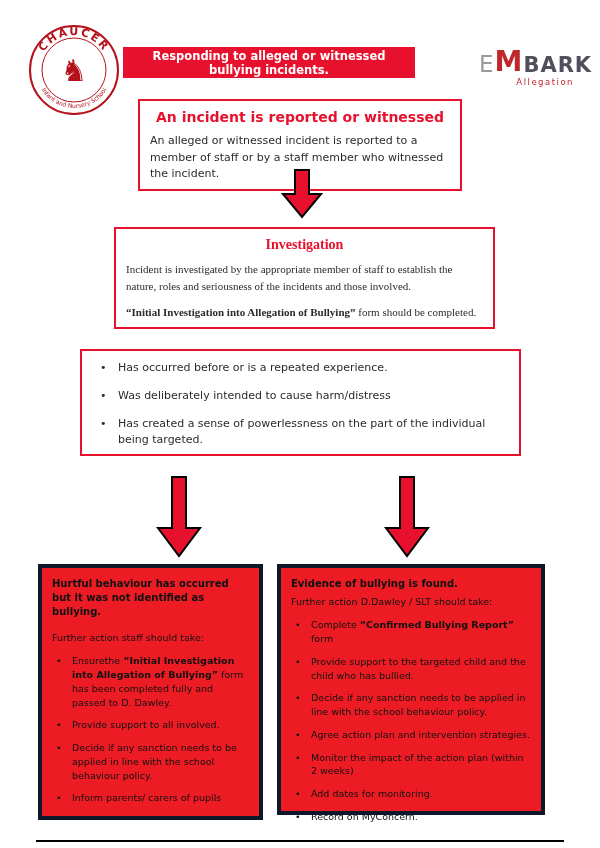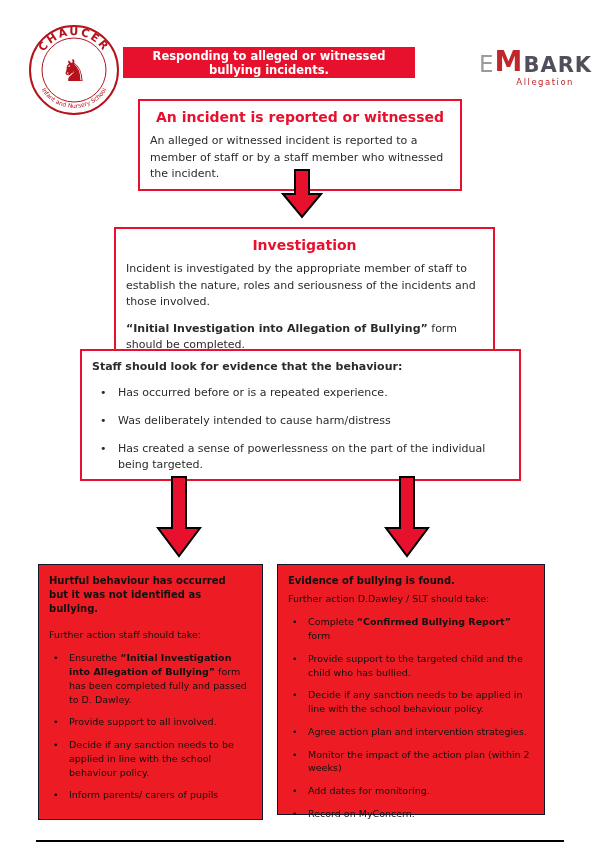--- a/index.html
+++ b/index.html
@@ -43,39 +43,39 @@
     position:absolute;background:#fff;border:2px solid var(--red);
     padding:6px 10px;
   }
   .box-title-red{color:var(--red);font-weight:bold;text-align:center;font-size:14px;margin:2px 0 8px;}
   .box-body{font-size:11px;line-height:1.5;color:var(--ink);}
   .box-body p{margin:0 0 10px;}
   .box-body p:last-child{margin-bottom:0;}
   .bold-black{font-weight:bold;}
 
   .box-reported{left:138px;top:99px;width:324px;min-height:64px;}
-  .box-investigation{left:114px;top:227px;width:381px;min-height:91px;}
+  .box-investigation{left:114px;top:227px;width:381px;min-height:91px;font-family:Liberation Serif, serif;}
   .box-evidence{left:80px;top:349px;width:441px;min-height:105px;padding-top:9px;}
   .evidence-title{font-weight:bold;font-size:11px;margin:0 0 12px;}
 
   
   .bullets{list-style:none;margin:0;padding:0;}
   .bullets li{position:relative;padding-left:26px;margin-bottom:12px;font-size:11px;line-height:1.45;}
   .bullets li::before{content:"\2022";position:absolute;left:8px;top:0;}
   .bullets li:last-child{margin-bottom:0;}
 
   
   .arrow{position:absolute;}
   .arrow-1{left:281px;top:169px;}
   .arrow-left{left:156px;top:476px;}
   .arrow-right{left:384px;top:476px;}
 
   
   .red-box{
-    position:absolute;background:var(--box-red);border:1px solid #0f172a;
+    position:absolute;background:var(--box-red);border:4px solid #0f172a;
     padding:9px 10px;color:#101010;font-size:9.5px;line-height:1.4;
   }
   .red-left{left:38px;top:564px;width:225px;height:256px;}
   .red-right{left:277px;top:564px;width:268px;height:251px;}
   .rb-title{font-weight:bold;font-size:10px;margin-bottom:4px;}
   .rb-sub{margin:12px 0 10px;}
   .red-right .rb-sub{margin:2px 0 10px;}
   .red-bullets li{padding-left:20px;margin-bottom:9px;font-size:9.5px;line-height:1.45;}
   .red-bullets li::before{left:4px;}
 
@@ -128,21 +128,20 @@
 
   <section class="box-outline box-investigation">
     <div class="box-title-red">Investigation</div>
     <div class="box-body">
       <p>Incident is investigated by the appropriate member of staff to establish the nature, roles and seriousness of the incidents and those involved.</p>
       <p><b class="bold-black">“Initial Investigation into Allegation of Bullying”</b><span> form should be completed.</span></p>
     </div>
   </section>
 
   <section class="box-outline box-evidence">
-    <div class="evidence-title">Staff should look for evidence that the behaviour:</div>
     <ul class="bullets">
       <li><span>Has occurred before or is a repeated experience.</span></li>
       <li><span>Was deliberately intended to cause harm/distress</span></li>
       <li><span>Has created a sense of powerlessness on the part of the individual being targeted.</span></li>
     </ul>
   </section>
 
   <div class="arrow arrow-left">
     <svg width="46" height="82" viewBox="0 0 46 82">
       <polygon points="16,1 30,1 30,52 44,52 23,80 2,52 16,52" fill="#e8112d" stroke="#000000" stroke-width="2" stroke-linejoin="miter"></polygon>

